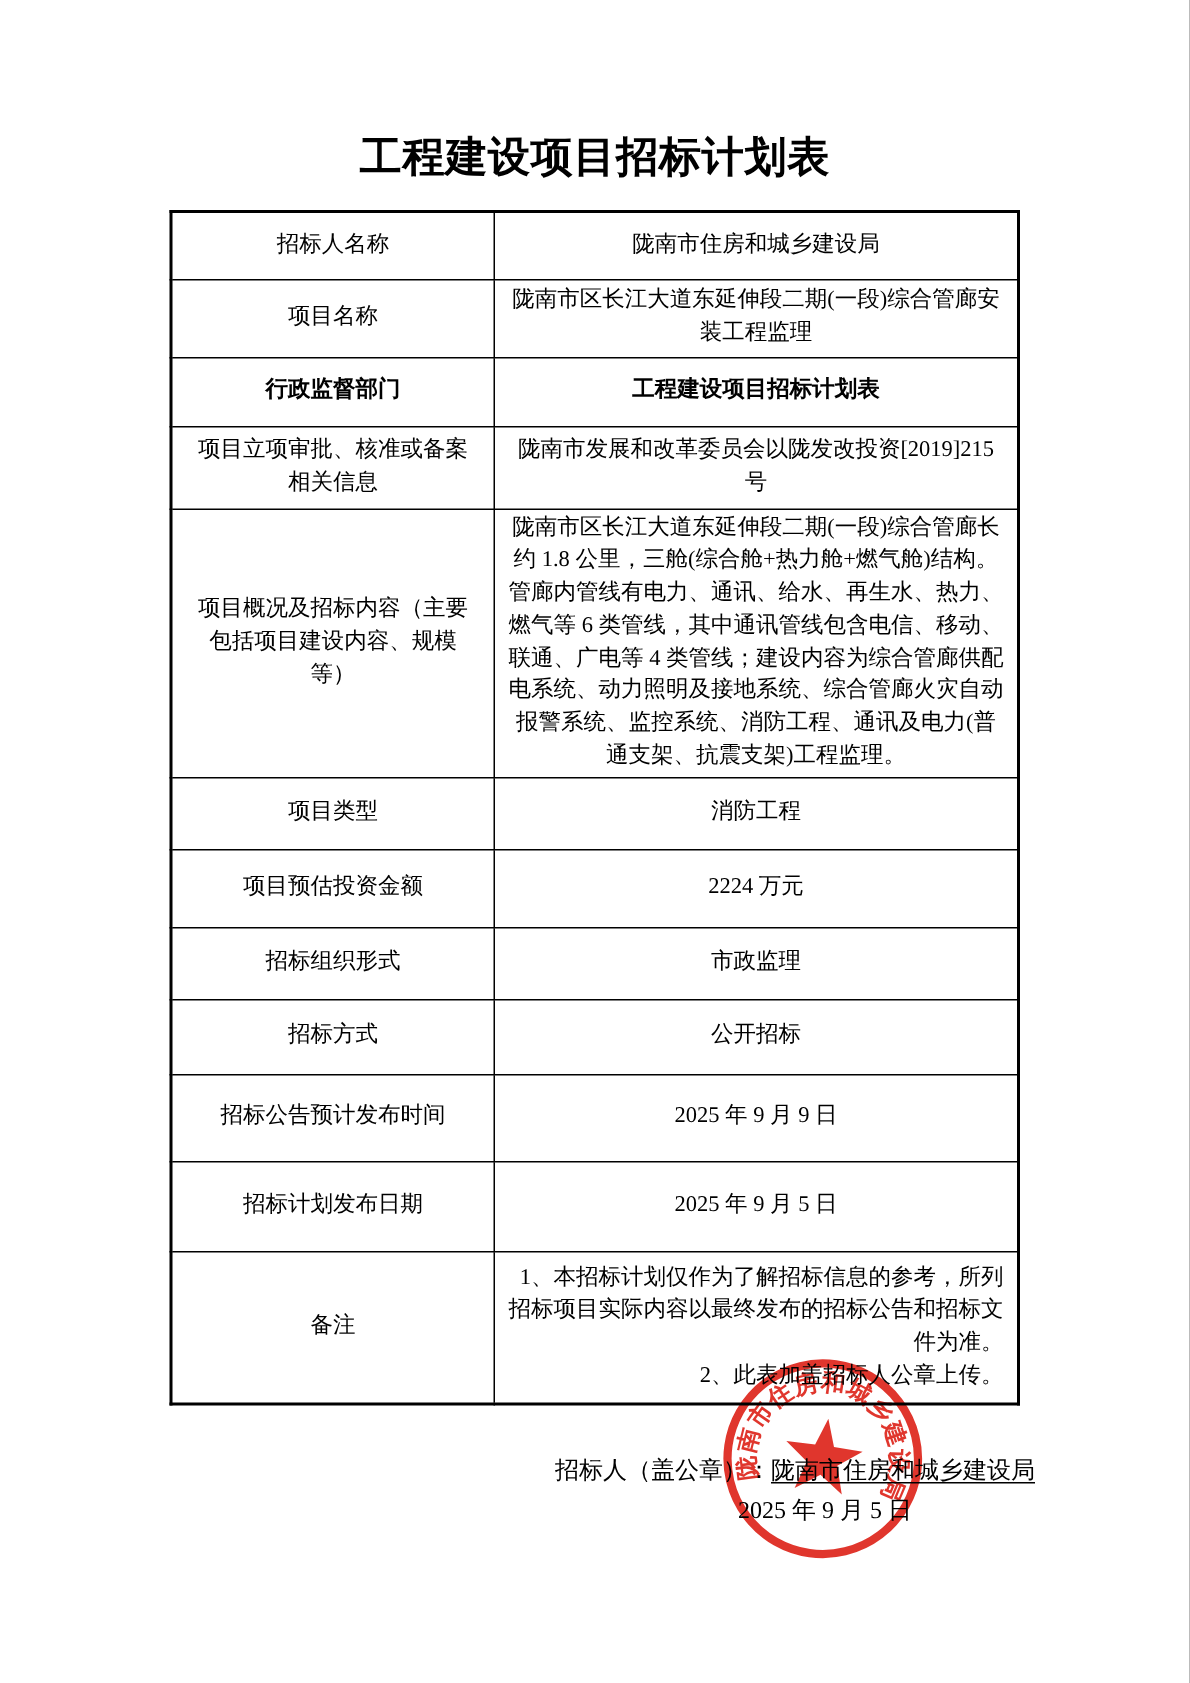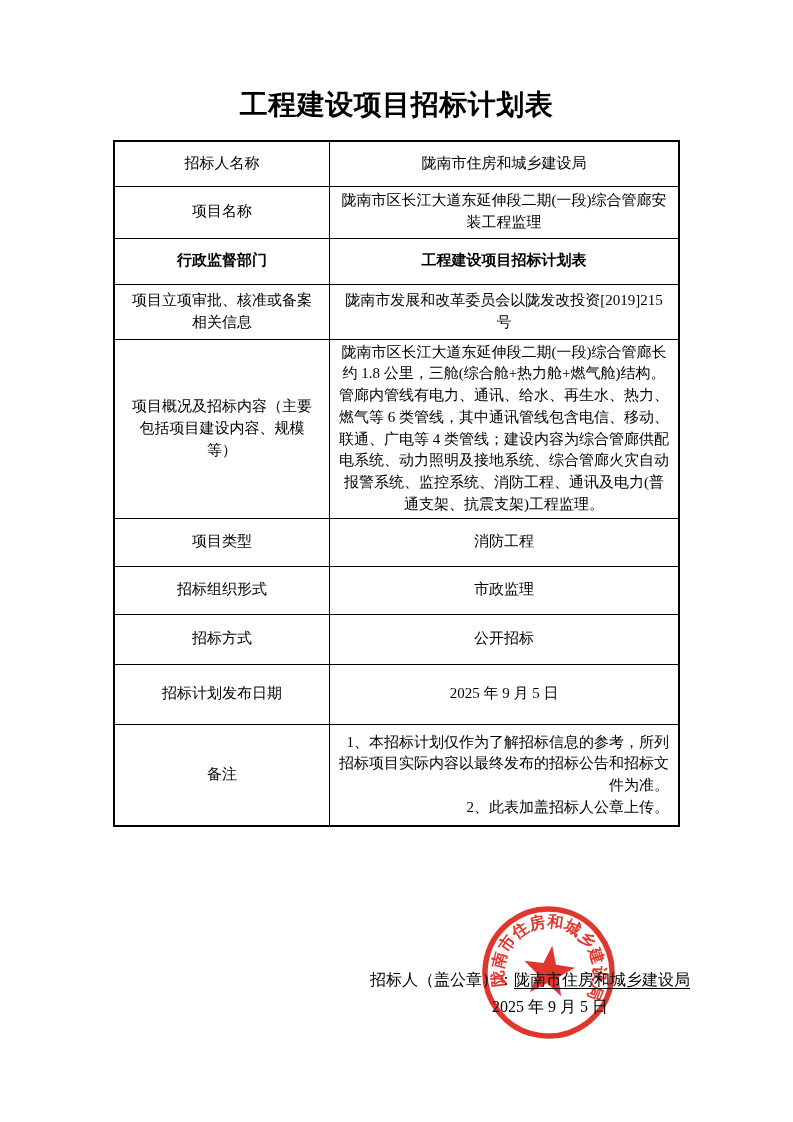--- a/index.html
+++ b/index.html
@@ -129,27 +129,35 @@
         <td class="cell-value">陇南市发展和改革委员会以陇发改投资[2019]215号</td>
       </tr>
       <tr class="r5">
         <td class="cell-label">项目概况及招标内容（主要包括项目建设内容、规模等）</td>
         <td class="cell-value">陇南市区长江大道东延伸段二期(一段)综合管廊长约 1.8 公里，三舱(综合舱+热力舱+燃气舱)结构。管廊内管线有电力、通讯、给水、再生水、热力、燃气等 6 类管线，其中通讯管线包含电信、移动、联通、广电等 4 类管线；建设内容为综合管廊供配电系统、动力照明及接地系统、综合管廊火灾自动报警系统、监控系统、消防工程、通讯及电力(普通支架、抗震支架)工程监理。</td>
       </tr>
       <tr class="r6">
         <td class="cell-label">项目类型</td>
         <td class="cell-value">消防工程</td>
       </tr>
+      <tr class="r7">
+        <td class="cell-label">项目预估投资金额</td>
+        <td class="cell-value">2224 万元</td>
+      </tr>
       <tr class="r8">
         <td class="cell-label">招标组织形式</td>
         <td class="cell-value">市政监理</td>
       </tr>
       <tr class="r9">
         <td class="cell-label">招标方式</td>
         <td class="cell-value">公开招标</td>
+      </tr>
+      <tr class="r10">
+        <td class="cell-label">招标公告预计发布时间</td>
+        <td class="cell-value">2025 年 9 月 9 日</td>
       </tr>
       <tr class="r11">
         <td class="cell-label">招标计划发布日期</td>
         <td class="cell-value">2025 年 9 月 5 日</td>
       </tr>
       <tr class="r12">
         <td class="cell-label">备注</td>
         <td class="cell-value">1、本招标计划仅作为了解招标信息的参考，所列招标项目实际内容以最终发布的招标公告和招标文件为准。
 2、此表加盖招标人公章上传。</td>
       </tr>

